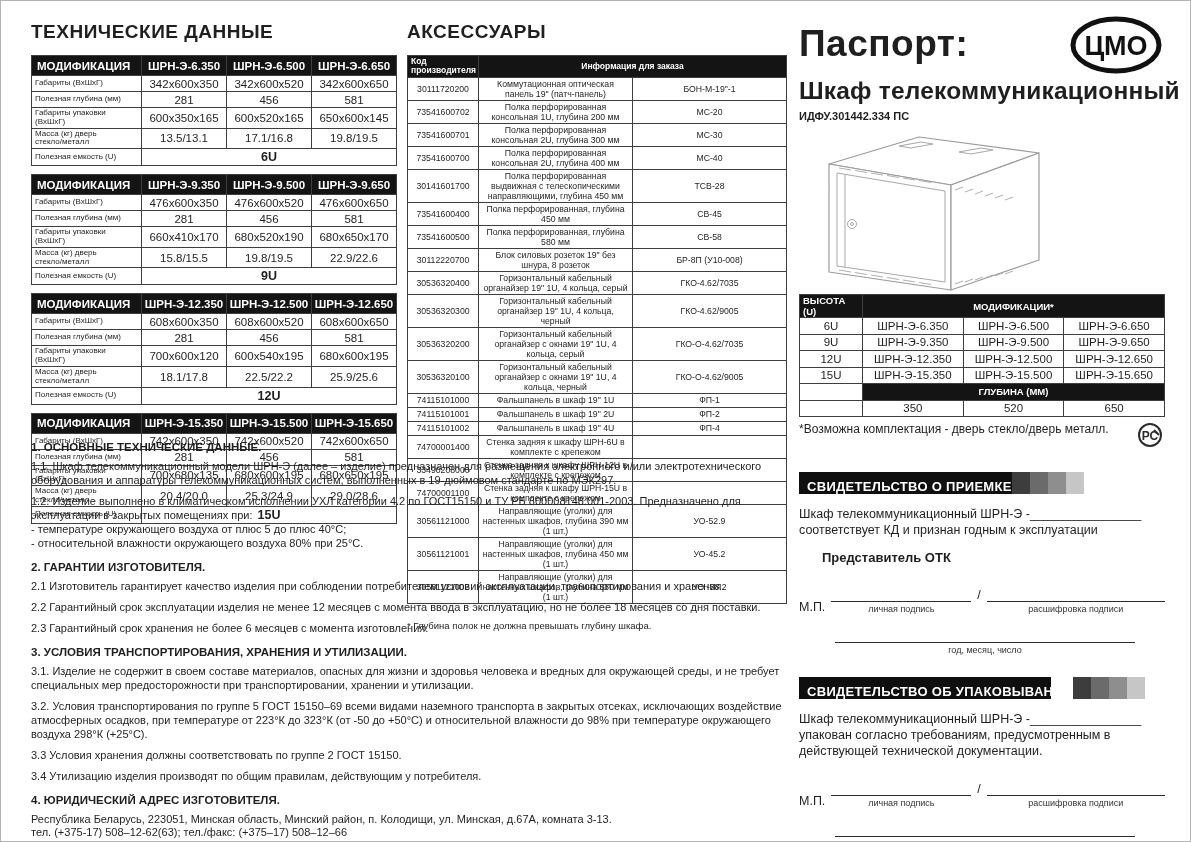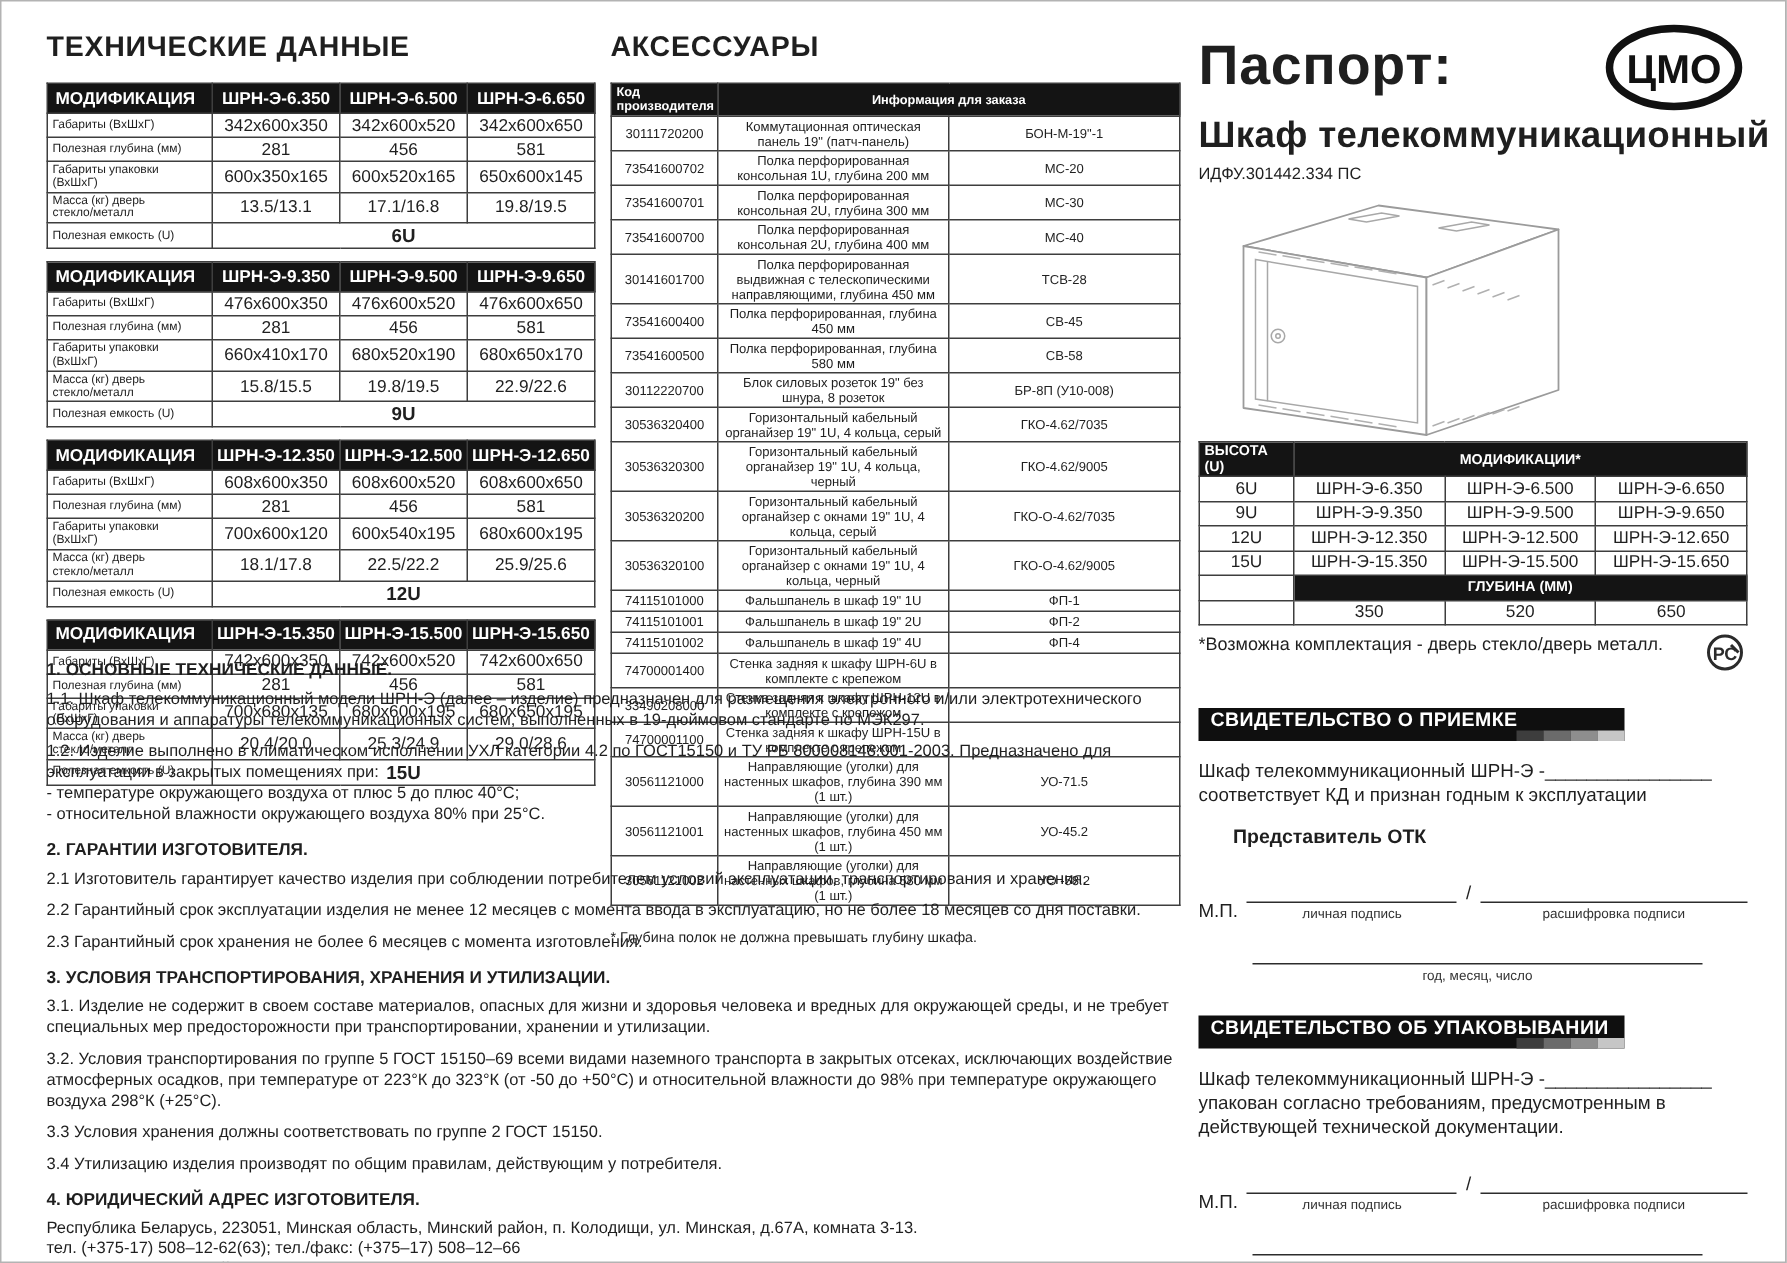--- a/index.html
+++ b/index.html
@@ -25,35 +25,35 @@
   .acc{table-layout:fixed;}
   .acc th{background:#141414;color:#fff;font-size:8.5px;font-weight:bold;padding:1px 3px;}
   .acc th.h-code{width:64px;text-align:left;white-space:pre-line;line-height:1.1;}
   .acc td{font-size:8.7px;line-height:1.15;padding:1px 3px;text-align:center;height:11px;}
   .acc-footnote{font-size:9.5px;margin-top:16px;}
 
   .pass-head{display:flex;align-items:flex-start;}
   .pass-title{font-size:37px;font-weight:bold;line-height:1.05;margin-top:10px;letter-spacing:.5px;}
   .brand-logo{margin-left:auto;margin-right:2px;}
   .pass-sub{font-size:24.5px;font-weight:bold;margin-top:2px;letter-spacing:.2px;white-space:nowrap;}
-  .pass-code{font-size:11px;font-weight:normal;margin-top:5px;}
+  .pass-code{font-size:11px;font-weight:bold;margin-top:5px;}
   .cab-wrap{text-align:center;margin-top:2px;}
 
   .mod{table-layout:fixed;margin-top:2px;}
   .mod th{background:#141414;color:#fff;font-size:9.5px;font-weight:bold;height:13px;padding:0 3px;}
   .mod th.h-height{width:56px;text-align:left;}
   .mod td{font-size:11.5px;text-align:center;height:13.5px;}
   .mod td.blank{background:#fff;}
 
   .mod-foot-row{display:flex;align-items:flex-start;margin-top:5px;}
   .mod-footnote{font-size:12px;}
   .rst{margin-left:auto;margin-top:-2px;}
 
   .cert{margin-top:22px;}
-  .cert-bar{width:284px;height:22px;background:#0f0f0f;display:flex;align-items:flex-start;flex-direction:column;}
+  .cert-bar{width:252px;height:22px;background:#0f0f0f;display:flex;align-items:flex-end;}
   .cert-title{color:#fff;font-weight:bold;font-size:13px;padding-left:8px;letter-spacing:.3px;white-space:nowrap;}
   .grad{margin-left:auto;display:flex;height:100%;}
   .grad i{display:block;width:18px;height:100%;}
   .g1{background:#3d3d3d;}.g2{background:#6b6b6b;}.g3{background:#8e8e8e;}.g4{background:#c6c6c6;}
   .cert-body{font-size:12.5px;line-height:1.28;margin-top:12px;width:352px;}
   .cert-rep{font-size:13px;font-weight:bold;margin-top:12px;padding-left:23px;}
   .sig-row{display:flex;align-items:flex-end;margin-top:22px;font-size:12.5px;}
   .sig-col{display:flex;flex-direction:column;}
   .sig-line{border-bottom:1px solid #2c2c2c;height:14px;}
   .sig-label{font-size:9px;text-align:center;padding-top:2px;color:#333;}
@@ -331,21 +331,21 @@
             <td></td>
           </tr>
           <tr>
             <td>74700001100</td>
             <td>Стенка задняя к шкафу ШРН-15U в комплекте с крепежом</td>
             <td></td>
           </tr>
           <tr>
             <td>30561121000</td>
             <td>Направляющие (уголки) для настенных шкафов, глубина 390 мм (1 шт.)</td>
-            <td>УО-71.5</td>
+            <td>УО-52.9</td>
           </tr>
           <tr>
             <td>30561121001</td>
             <td>Направляющие (уголки) для настенных шкафов, глубина 450 мм (1 шт.)</td>
             <td>УО-45.2</td>
           </tr>
           <tr>
             <td>30561121002</td>
             <td>Направляющие (уголки) для настенных шкафов, глубина 580 мм (1 шт.)</td>
             <td>УО -58.2</td>

